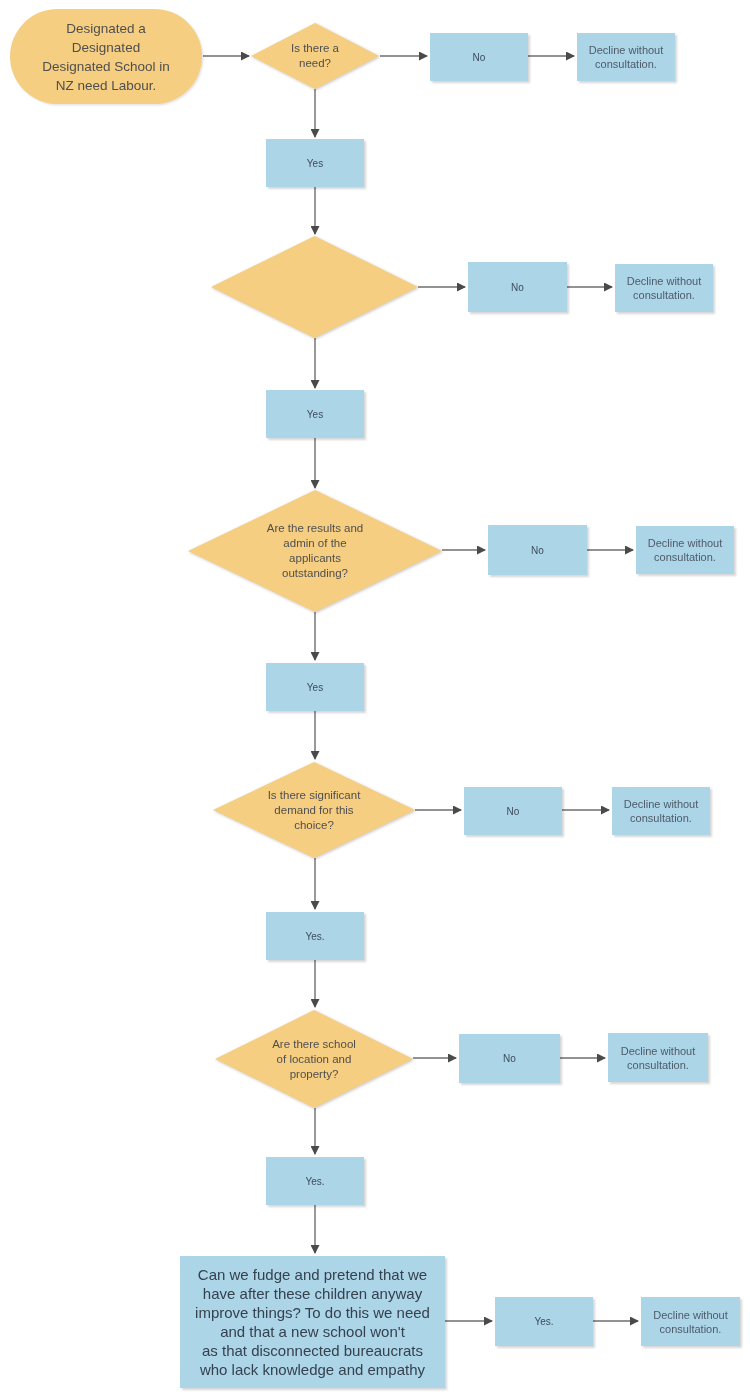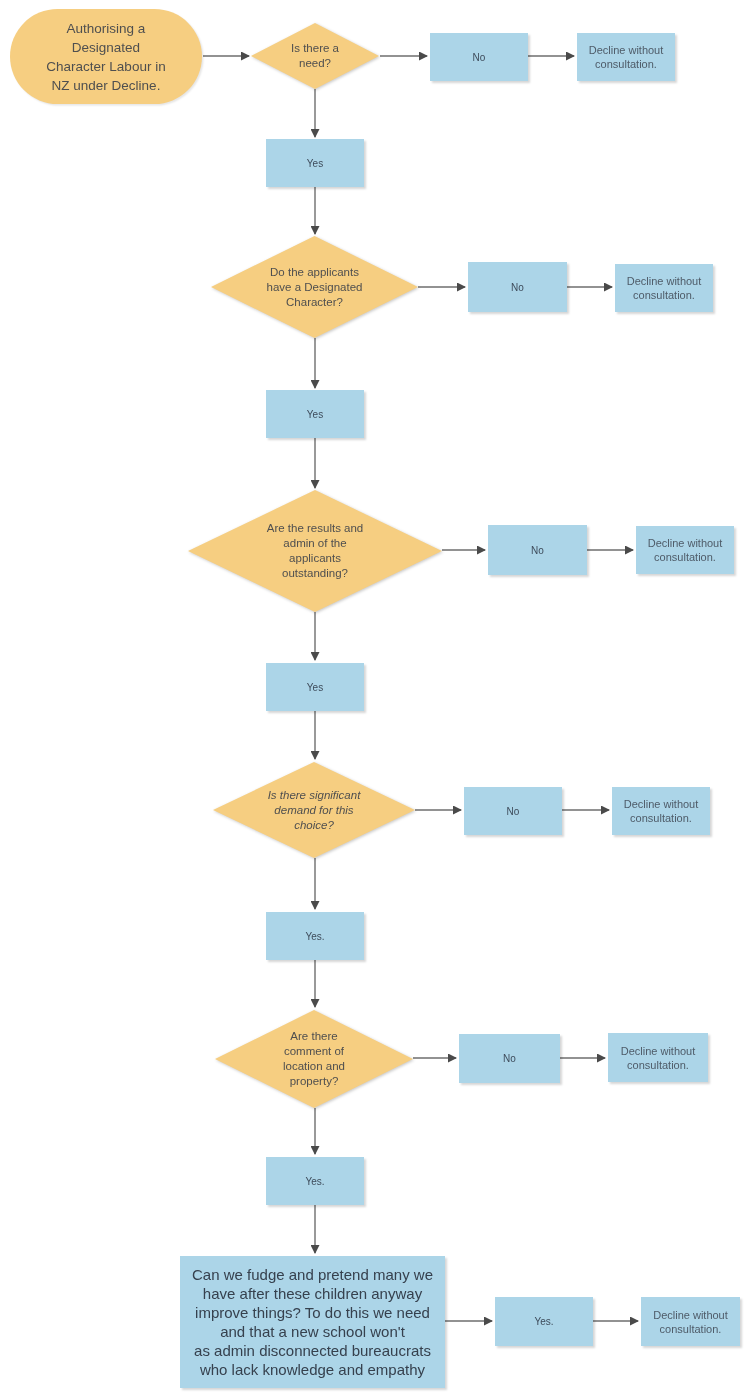--- a/index.html
+++ b/index.html
@@ -73,45 +73,44 @@
     <line x1="413" y1="1058" x2="456" y2="1058" marker-end="url(#ah)"></line>
     <line x1="560" y1="1058" x2="605" y2="1058" marker-end="url(#ah)"></line>
     <line x1="315" y1="1108" x2="315" y2="1154" marker-end="url(#ah)"></line>
     <line x1="315" y1="1205" x2="315" y2="1253" marker-end="url(#ah)"></line>
     <line x1="445" y1="1321" x2="492" y2="1321" marker-end="url(#ah)"></line>
     <line x1="593" y1="1321" x2="638" y2="1321" marker-end="url(#ah)"></line>
   </svg>
 
   <div class="node stadium" style="left:10px;top:9px;width:192px;height:95px;">
     <div>
-      <span class="ln">Authorising a</span>
+      <span class="ln">Designated a</span>
       <span class="ln">Designated</span>
-      <span class="ln">Character Labour in</span>
-      <span class="ln">NZ under Decline.</span>
+      <span class="ln">Designated School in</span>
+      <span class="ln">NZ need Labour.</span>
     </div>
   </div>
 
   <div class="node diamond" style="left:251px;top:23px;width:128px;height:66px;">
     <div class="shape"></div>
     <div class="lbl" style="max-width:62px;">Is there a need?</div>
   </div>
   <div class="node rect" style="left:430px;top:33px;width:98px;height:48px;">
     <span>No</span>
   </div>
   <div class="node rect decline" style="left:577px;top:33px;width:98px;height:48px;">
     <span>Decline without consultation.</span>
   </div>
 
   <div class="node rect" style="left:266px;top:139px;width:98px;height:48px;">
     <span>Yes</span>
   </div>
 
   <div class="node diamond" style="left:211px;top:236px;width:207px;height:102px;">
     <div class="shape"></div>
-    <div class="lbl" style="max-width:104px;">Do the applicants have a Designated Character?</div>
   </div>
   <div class="node rect" style="left:468px;top:262px;width:99px;height:50px;">
     <span>No</span>
   </div>
   <div class="node rect decline" style="left:615px;top:264px;width:98px;height:48px;">
     <span>Decline without consultation.</span>
   </div>
 
   <div class="node rect" style="left:266px;top:390px;width:98px;height:48px;">
     <span>Yes</span>
@@ -127,55 +126,55 @@
   <div class="node rect decline" style="left:636px;top:526px;width:98px;height:48px;">
     <span>Decline without consultation.</span>
   </div>
 
   <div class="node rect" style="left:266px;top:663px;width:98px;height:48px;">
     <span>Yes</span>
   </div>
 
   <div class="node diamond" style="left:213px;top:762px;width:202px;height:96px;">
     <div class="shape"></div>
-    <div class="lbl" style="max-width:100px;font-style:italic;">Is there significant demand for this choice?</div>
+    <div class="lbl" style="max-width:100px;">Is there significant demand for this choice?</div>
   </div>
   <div class="node rect" style="left:464px;top:787px;width:98px;height:48px;">
     <span>No</span>
   </div>
   <div class="node rect decline" style="left:612px;top:787px;width:98px;height:48px;">
     <span>Decline without consultation.</span>
   </div>
 
   <div class="node rect" style="left:266px;top:912px;width:98px;height:48px;">
     <span>Yes.</span>
   </div>
 
   <div class="node diamond" style="left:215px;top:1010px;width:198px;height:98px;">
     <div class="shape"></div>
-    <div class="lbl" style="max-width:92px;">Are there comment of location and property?</div>
+    <div class="lbl" style="max-width:92px;">Are there school of location and property?</div>
   </div>
   <div class="node rect" style="left:459px;top:1034px;width:101px;height:49px;">
     <span>No</span>
   </div>
   <div class="node rect decline" style="left:608px;top:1033px;width:100px;height:49px;">
     <span>Decline without consultation.</span>
   </div>
 
   <div class="node rect" style="left:266px;top:1157px;width:98px;height:48px;">
     <span>Yes.</span>
   </div>
 
   <div class="node bigbox" style="left:180px;top:1256px;width:265px;height:132px;">
     <div>
-      <span class="ln">Can we fudge and pretend many we</span>
+      <span class="ln">Can we fudge and pretend that we</span>
       <span class="ln">have after these children anyway</span>
       <span class="ln">improve things? To do this we need</span>
       <span class="ln">and that a new school won't</span>
-      <span class="ln">as admin disconnected bureaucrats</span>
+      <span class="ln">as that disconnected bureaucrats</span>
       <span class="ln">who lack knowledge and empathy</span>
     </div>
   </div>
 
   <div class="node rect" style="left:495px;top:1297px;width:98px;height:49px;">
     <span>Yes.</span>
   </div>
   <div class="node rect decline" style="left:641px;top:1297px;width:99px;height:49px;">
     <span>Decline without consultation.</span>
   </div>

